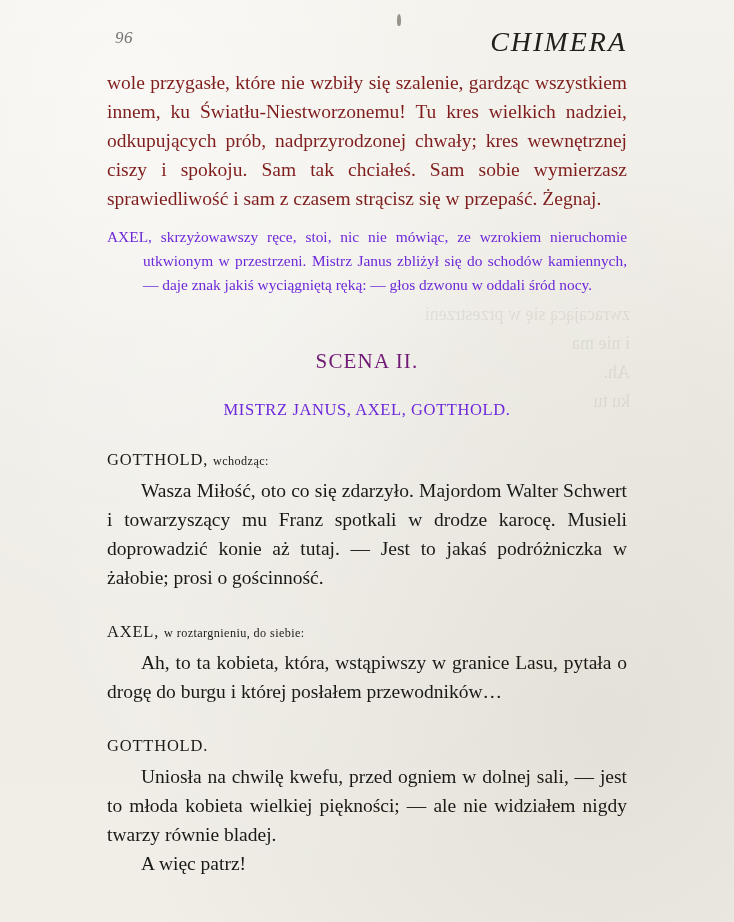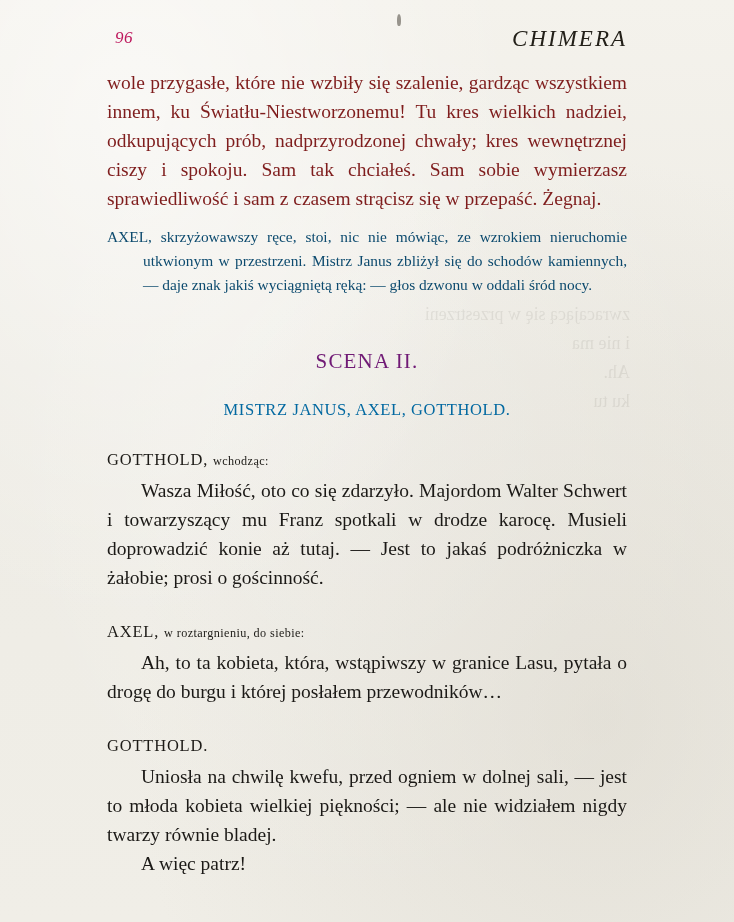--- a/index.html
+++ b/index.html
@@ -45,28 +45,28 @@
     height: 30px;
     margin-bottom: 12px;
   }
   .folio {
     position: absolute;
     left: 8px;
     top: 2px;
     font-style: italic;
     font-size: 17px;
     letter-spacing: 0.5px;
-    color: #be185d;
+    color: #737373;
   }
   .head-title {
     position: absolute;
     right: 0px;
     top: 0px;
     font-style: italic;
-    font-size: 23px;
+    font-size: 28px;
     letter-spacing: 2.0px;
     color: #232019;
   }
   .ink-speck {
     position: absolute;
     left: 290px;
     top: -12px;
     width: 4px;
     height: 12px;
     background: #4a463c;
@@ -83,41 +83,41 @@
     text-justify: inter-word;
     color: #7f1d1d;
   }
 
   
   p.stage {
     margin: 12px 0 0 0;
     font-size: 15.4px;
     line-height: 24px;
     text-align: justify;
-    color: #0c4a6e;
+    color: #6d28d9;
   }
   p.stage.hang {
     padding-left: 36px;
     text-indent: -36px;
   }
 
   
   .scene-title {
     text-align: center;
     font-size: 21px;
     letter-spacing: 1.2px;
     margin: 52px 0 0 0;
     color: #701a75;
   }
   .scene-cast {
     text-align: center;
     font-size: 16.5px;
     letter-spacing: 0.6px;
     margin: 26px 0 0 0;
-    color: #0369a1;
+    color: #6d28d9;
   }
 
   
   .speaker {
     text-align: left;
     margin: 30px 0 6px 0;
     font-size: 16.5px;
     letter-spacing: 0.8px;
     color: #1d1b17;
   }

